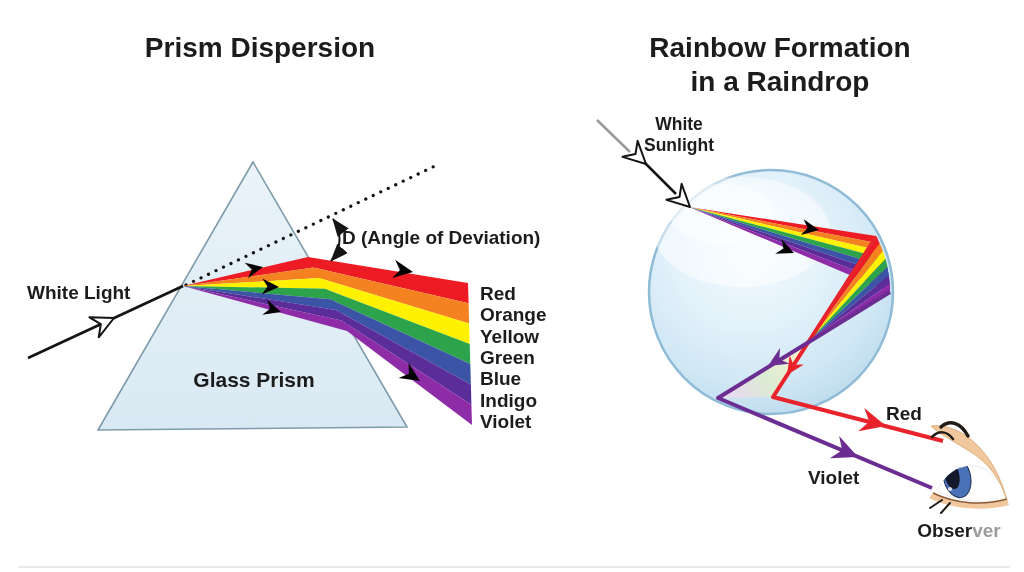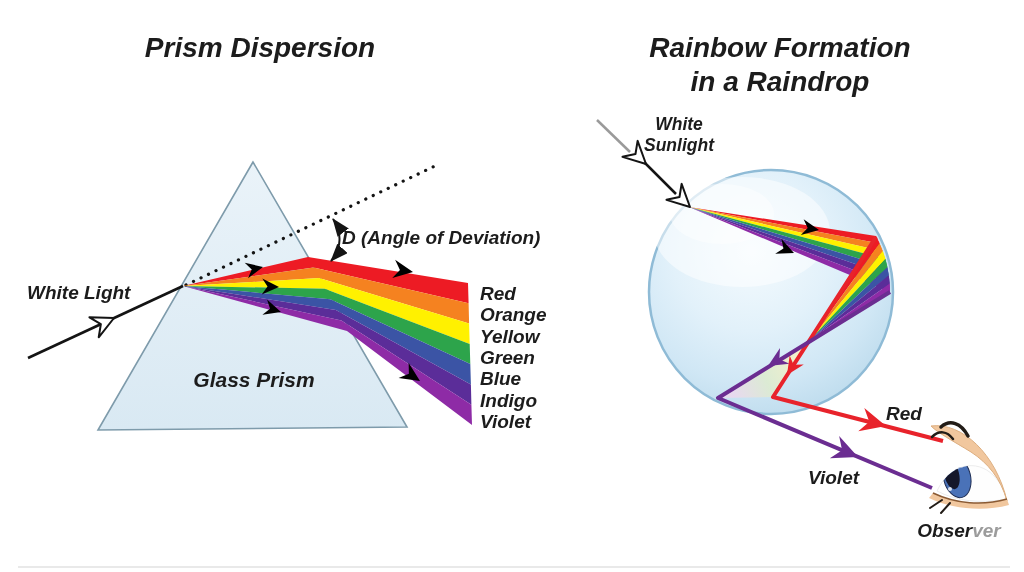--- a/index.html
+++ b/index.html
@@ -1,17 +1,17 @@
 <!DOCTYPE html>
 <html><head>
 <meta charset="utf-8">
 <style>
   html,body{margin:0;padding:0;background:#fff;}
   .canvas{position:relative;width:1024px;height:572px;background:#ffffff;overflow:hidden;
-          font-family:"Liberation Sans",sans-serif;font-style:italic;}
+          font-family:"Liberation Sans",sans-serif;}
   svg{display:block;}
   svg text{font-family:"Liberation Sans",sans-serif;font-weight:bold;fill:#1c1c1c;}
   .t-title{font-size:28px;}
   .t-label{font-size:19px;}
   .t-label-md{font-size:21px;}
   .t-label-sm{font-size:17.5px;}
 </style>
 </head>
 <body>
 

